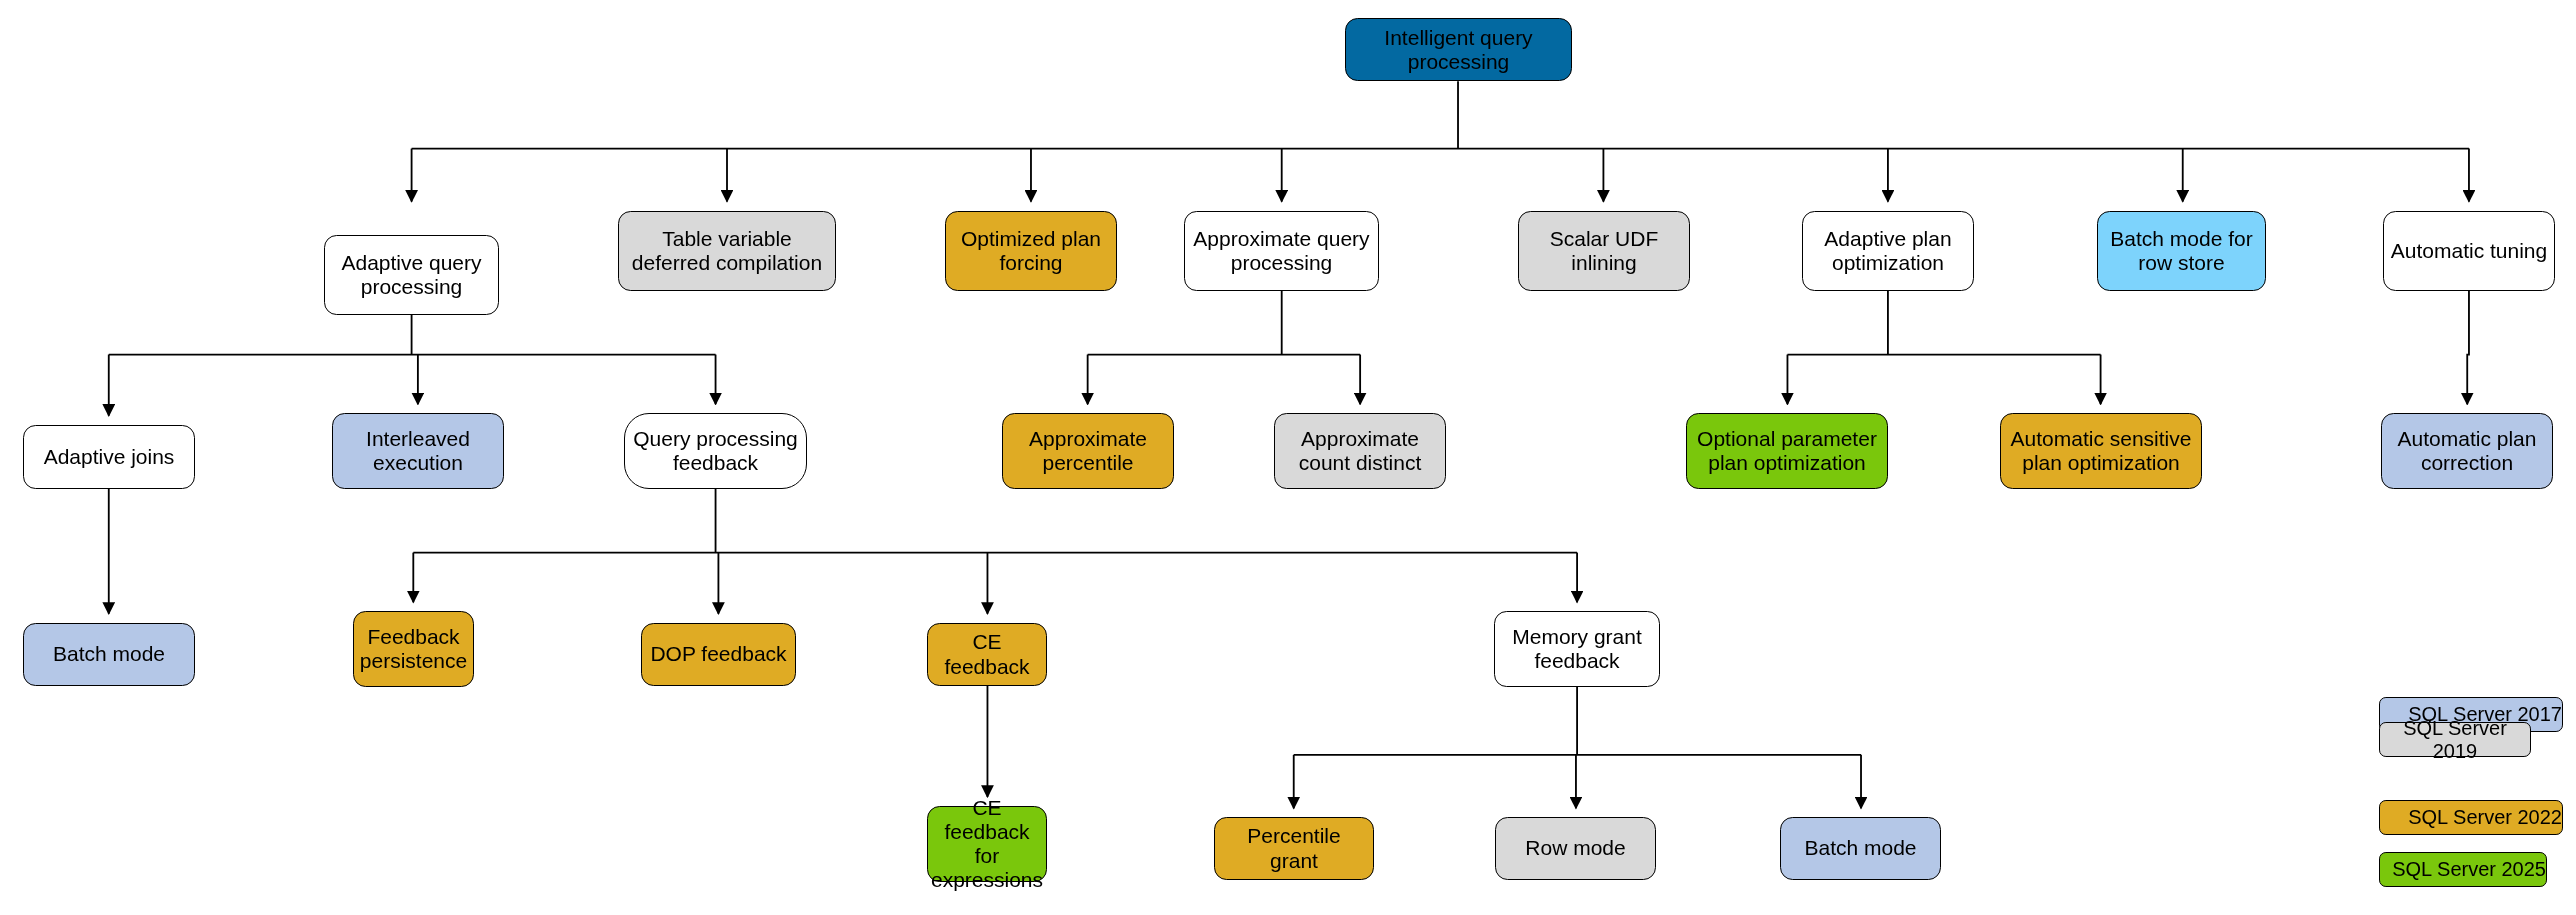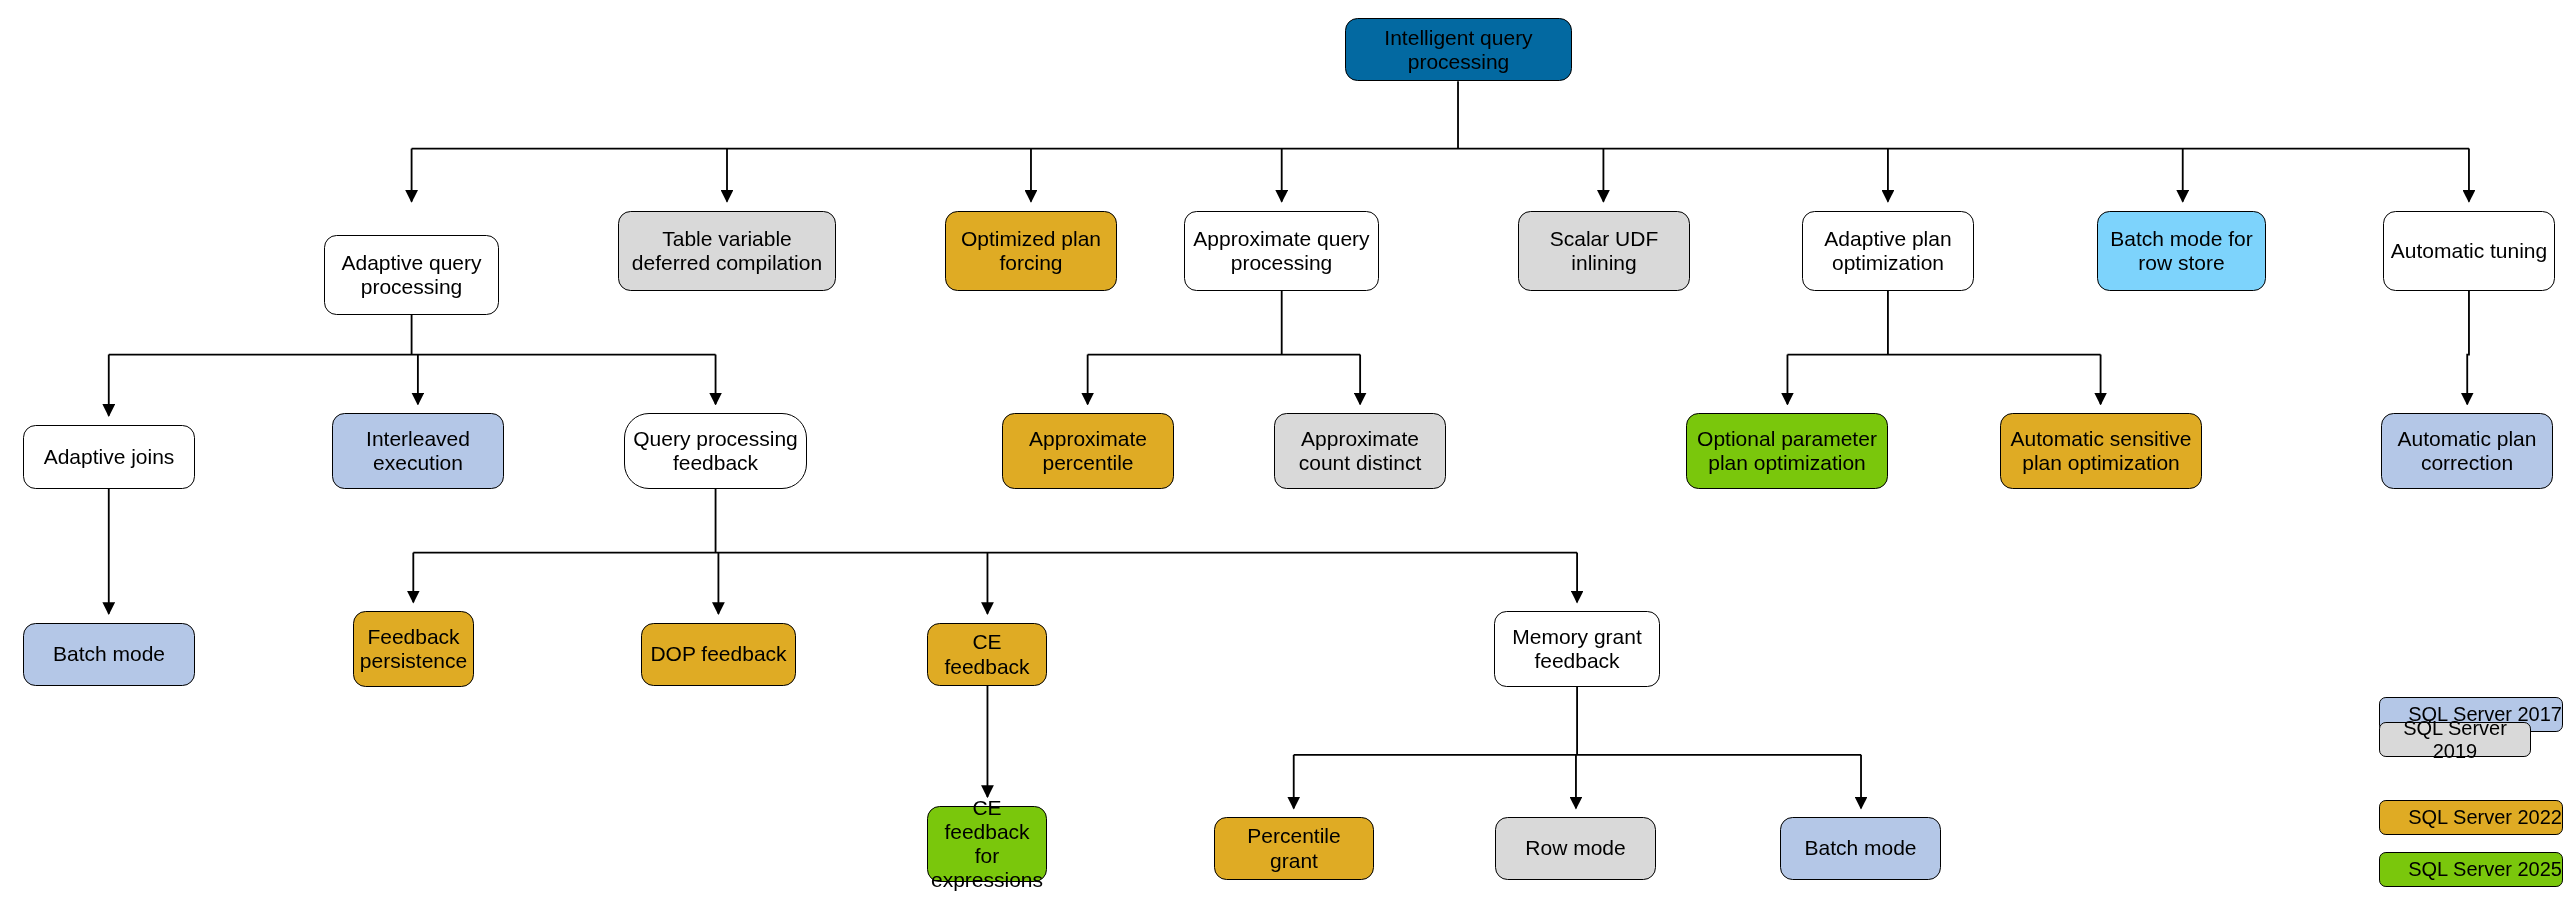--- a/index.html
+++ b/index.html
@@ -147,18 +147,18 @@
   <div id="legend-layer">
       <div class="legend-item" style="left: 2379px; top: 697px; width: 184px; height: 35px; background: rgb(180, 199, 231);">
         <span>SQL Server 2017</span>
       </div>
       <div class="legend-item" style="left: 2379px; top: 722px; width: 152px; height: 35px; background: rgb(217, 217, 217);">
         <span>SQL Server 2019</span>
       </div>
       <div class="legend-item" style="left: 2379px; top: 800px; width: 184px; height: 35px; background: rgb(223, 171, 36);">
         <span>SQL Server 2022</span>
       </div>
-      <div class="legend-item" style="left: 2379px; top: 852px; width: 184px; height: 35px; background: rgb(122, 199, 12);">
+      <div class="legend-item" style="left: 2379px; top: 852px; width: 168px; height: 35px; background: rgb(122, 199, 12);">
         <span>SQL Server 2025</span>
       </div>
     </div>
 </div>
 
 
 </body></html>

